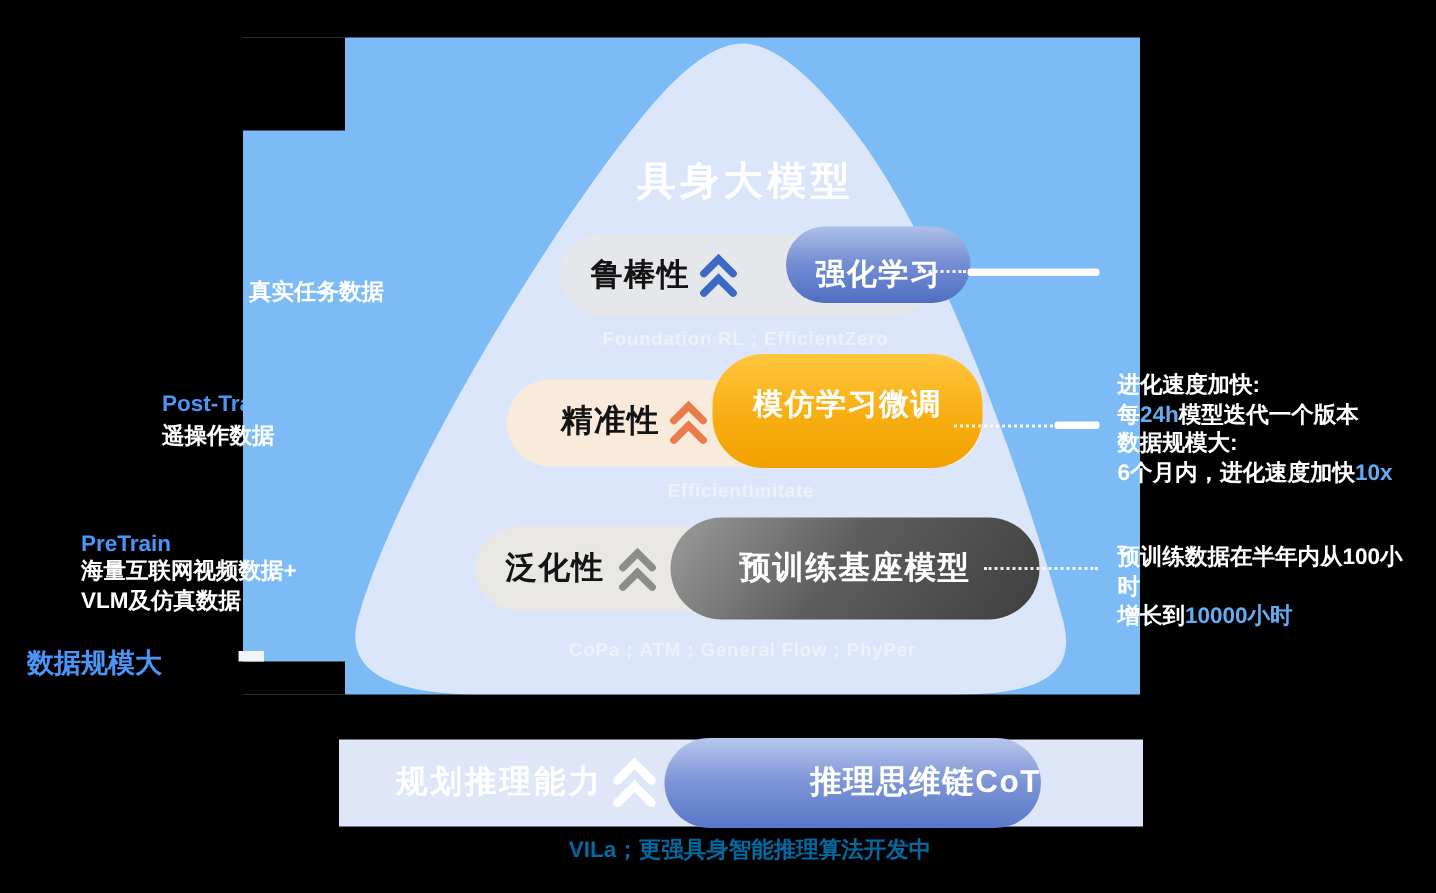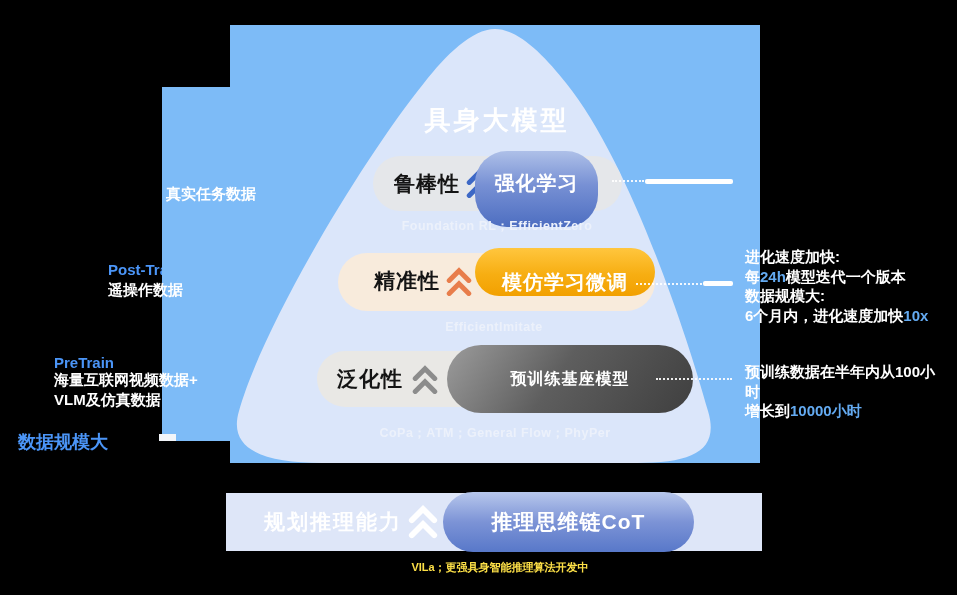--- a/index.html
+++ b/index.html
@@ -21,45 +21,45 @@
   
   .outer-pill{border-radius:30px;}
   .trait{color:#141414;font-size:21px;font-weight:bold;letter-spacing:1px;}
   .method{color:#FFFFFF;font-size:20px;font-weight:bold;text-align:center;letter-spacing:1px;}
   .caption{color:#ECF1FB;font-size:12.5px;font-weight:600;text-align:center;letter-spacing:.5px;}
 
   
   #r1-outer{left:373px;top:156px;width:249px;height:55px;background:#E5E7EA;}
   #r1-trait{left:394px;top:156px;height:55px;line-height:55px;}
   #r1-chev{left:466px;top:168px;width:26px;height:31px;color:#3D68C6;}
-  #r1-inner{left:475px;top:151px;width:123px;height:76px;border-radius:32px;
+  #r1-inner{left:524px;top:151px;width:123px;height:51px;border-radius:32px;
             background:linear-gradient(180deg,#AEC0E8 0%,#7790D4 45%,#4D6EC1 100%);}
   #r1-inner .method{line-height:64px;}
   #r1-caption{left:347px;top:218px;width:300px;}
   #r1-dot{left:612px;top:180px;width:32px;border-top:2px dotted rgba(255,255,255,.9);}
   #r1-solid{left:645px;top:179px;width:88px;height:5px;background:#FFFFFF;border-radius:2px;}
 
   
   #r2-outer{left:338px;top:253px;width:317px;height:58px;background:#F8EBDC;}
   #r2-trait{left:374px;top:252px;height:72px;line-height:58px;}
   #r2-chev{left:446px;top:266px;width:26px;height:31px;color:#E87D4B;}
-  #r2-inner{left:475px;top:248px;width:180px;height:48px;border-radius:34px;
+  #r2-inner{left:475px;top:236px;width:180px;height:76px;border-radius:34px;
             background:linear-gradient(180deg,#FFC63E 0%,#F7AE12 55%,#F2A000 100%);}
   #r2-inner .method{line-height:68px;}
   #r2-caption{left:344px;top:320px;width:300px;}
   #r2-dot{left:636px;top:283px;width:66px;border-top:2px dotted rgba(255,255,255,.9);z-index:5;}
   #r2-solid{left:703px;top:281px;width:30px;height:5px;background:#FFFFFF;border-radius:2px;}
 
   
   #r3-outer{left:317px;top:351px;width:376px;height:56px;background:#E9E8E5;}
   #r3-trait{left:337px;top:351px;height:56px;line-height:56px;}
   #r3-chev{left:412px;top:364px;width:26px;height:31px;color:#8C8C8C;}
   #r3-inner{left:447px;top:345px;width:246px;height:68px;border-radius:34px;
             background:linear-gradient(125deg,#9C9C9C 0%,#5E5E5E 45%,#3F3F3F 100%);}
-  #r3-inner .method{line-height:68px;font-size:16px;}
+  #r3-inner .method{line-height:68px;font-size:21px;}
   #r3-caption{left:345px;top:425px;width:300px;}
   #r3-dot{left:656px;top:378px;width:76px;border-top:2px dotted rgba(255,255,255,.9);z-index:5;}
 
   
   .annotation{left:745px;width:200px;color:#FFFFFF;font-size:15px;font-weight:bold;line-height:19.5px;}
   #ann-1{top:166px;}
   #ann-2{top:247px;}
   #ann-3{top:362px;}
   .accent{color:#64ABF2;}
 
@@ -74,24 +74,24 @@
   #lbl-pre2{left:54px;top:391px;font-weight:600;}
   #lbl-scale{left:18px;top:430px;font-size:18px;font-family:Liberation Mono, monospace;}
 
   
   #bottom-bar{left:226px;top:493px;width:536px;height:58px;background:#DEE6F8;}
   #bottom-label{left:264px;top:493px;height:58px;line-height:58px;color:#FFFFFF;
                 font-size:21px;font-weight:bold;letter-spacing:2px;}
   #bottom-chev{left:408px;top:504px;width:30px;height:35px;color:#FFFFFF;}
   #bottom-pill{left:443px;top:492px;width:251px;height:60px;border-radius:30px;
                background:linear-gradient(180deg,#B7C7EC 0%,#7C93D6 50%,#5878C9 100%);}
-  #bottom-pill .method{line-height:60px;font-size:21px;}
+  #bottom-pill .method{line-height:60px;font-size:21px;text-align:right;}
   #footnote-strip{left:318px;top:553px;width:364px;height:28px;background:#000;}
-  #footnote-text{width:364px;text-align:center;line-height:28px;color:#fde047;
-                 font-size:11px;font-weight:bold;}
+  #footnote-text{width:364px;text-align:center;line-height:28px;color:#0369a1;
+                 font-size:15px;font-weight:bold;}
 
   .chev-svg{display:block;width:100%;height:100%;}
   .chev-svg path{fill:none;stroke:currentColor;stroke-width:4.6;stroke-linejoin:miter;stroke-linecap:round;}
 </style>
 </head>
 <body>
 
 <div id="stage">
 
   <div id="main-panel" class="abs"></div>

